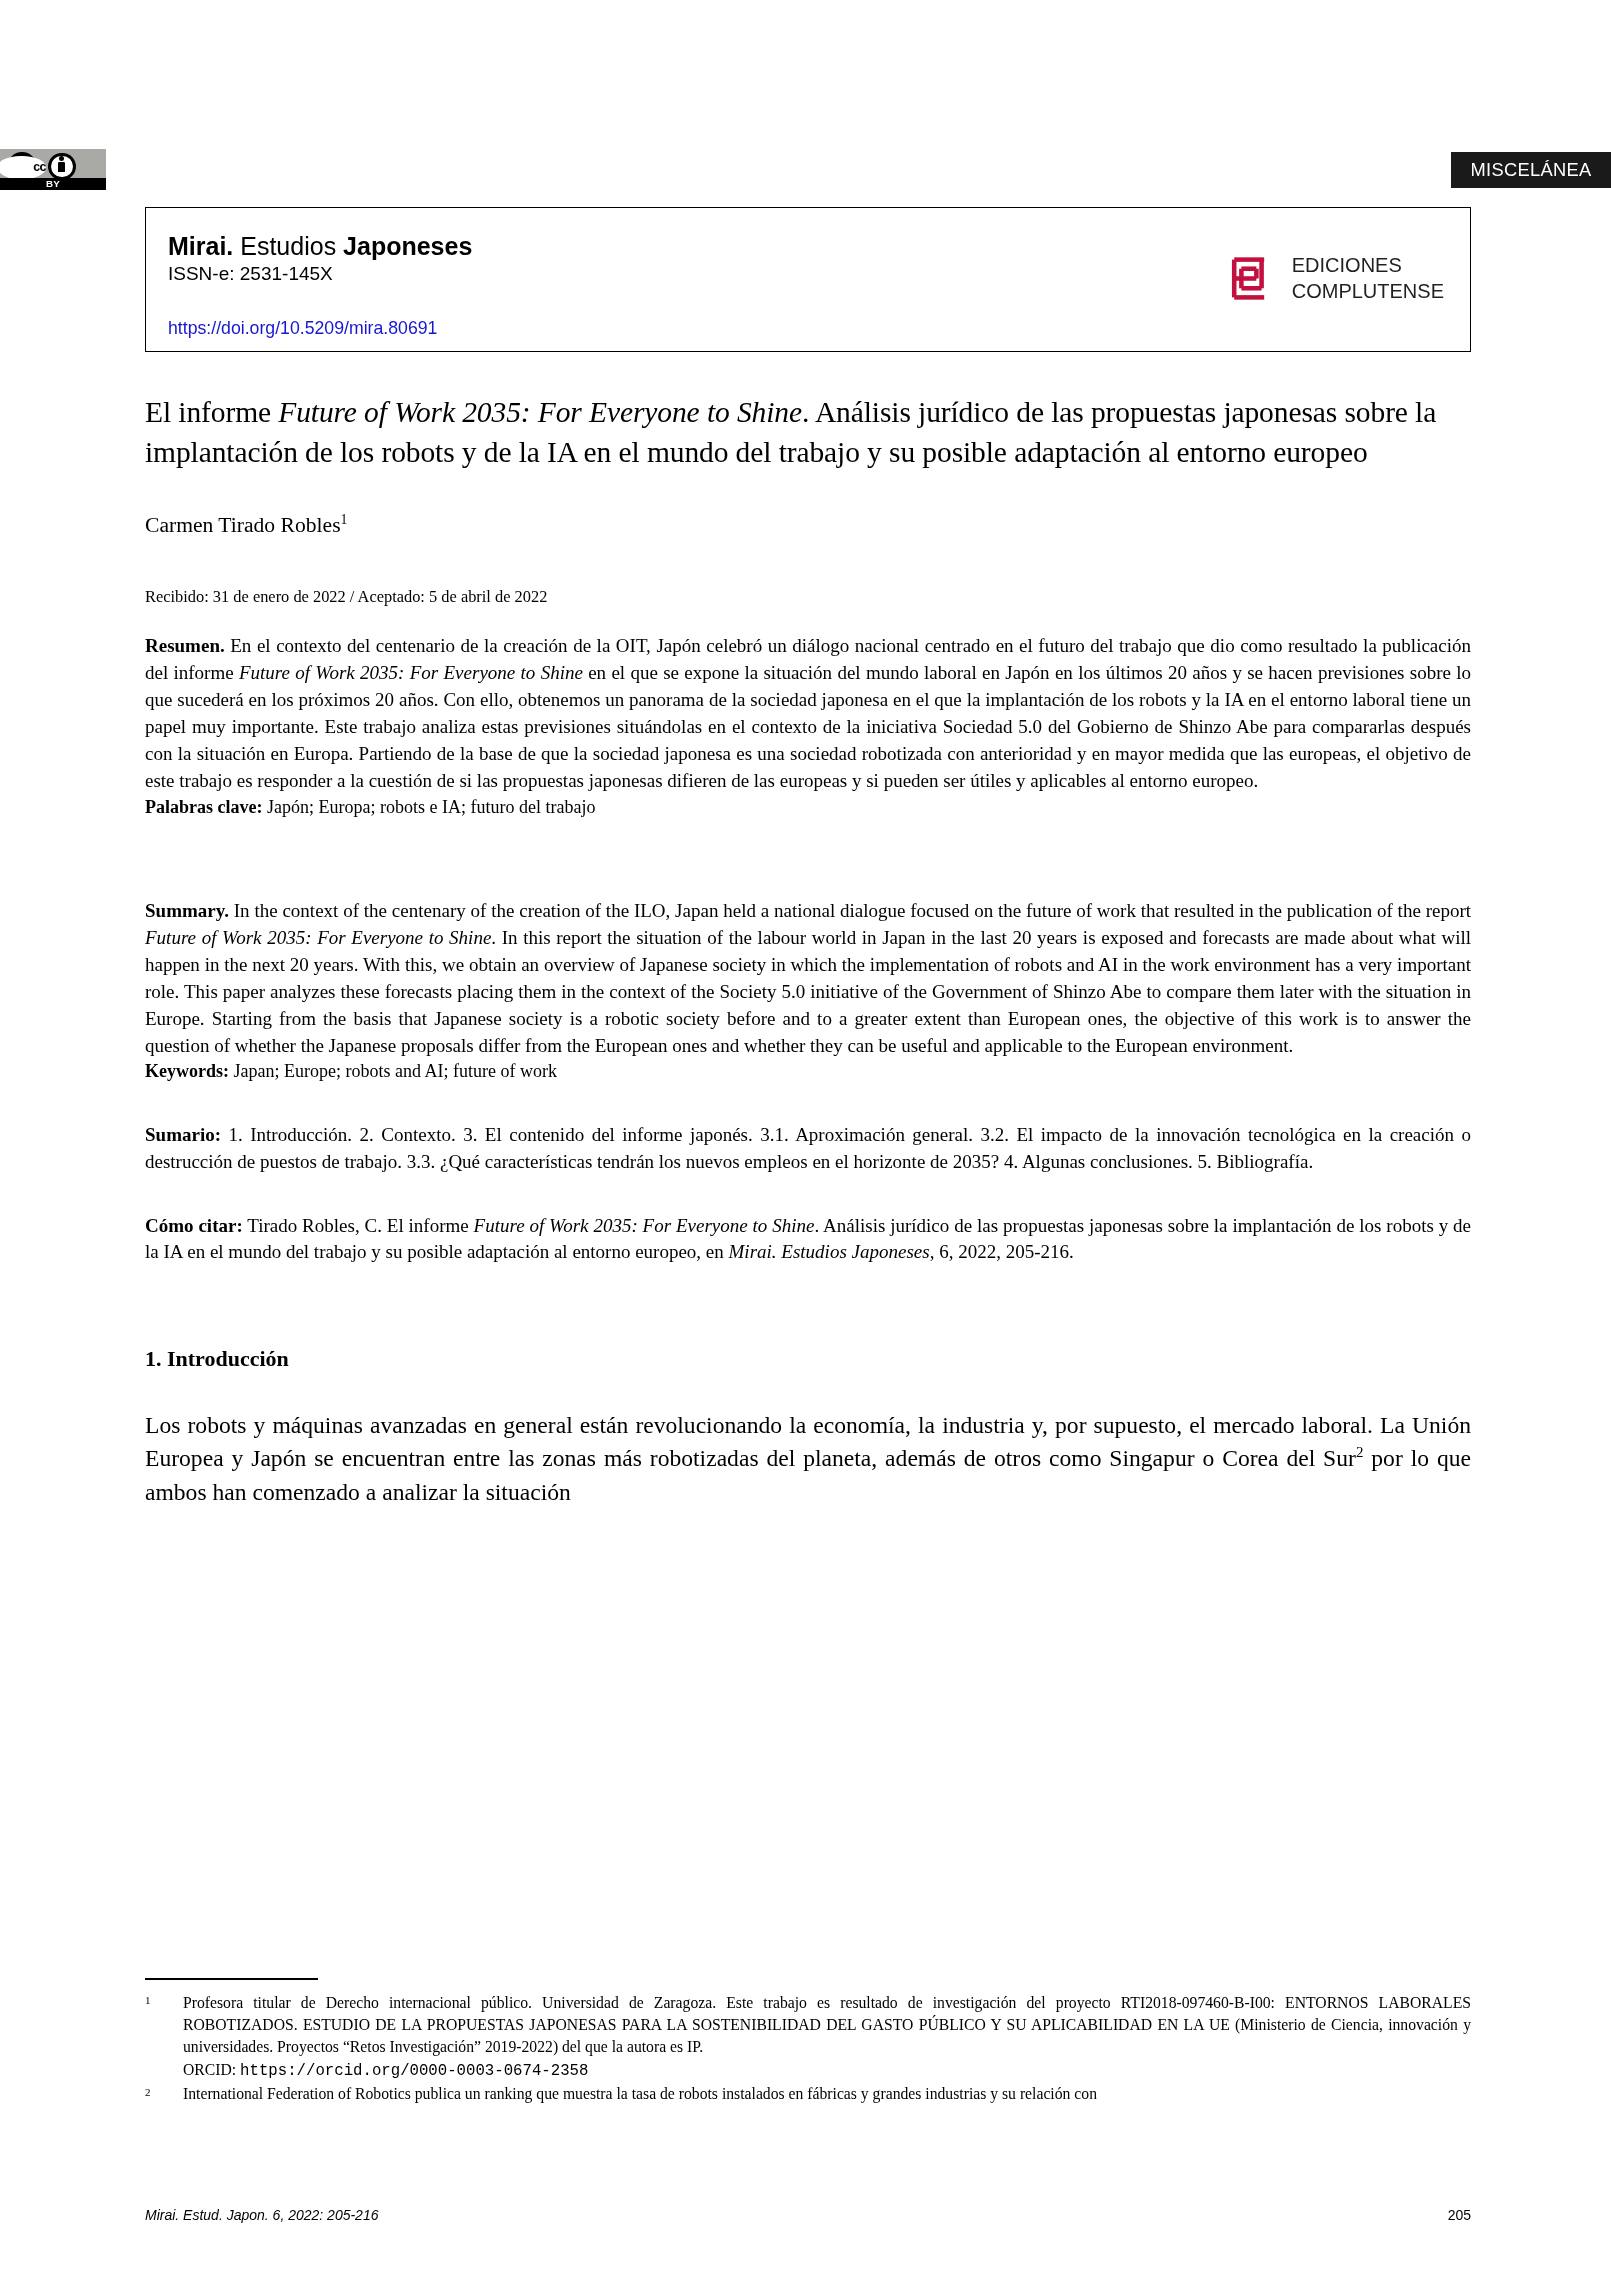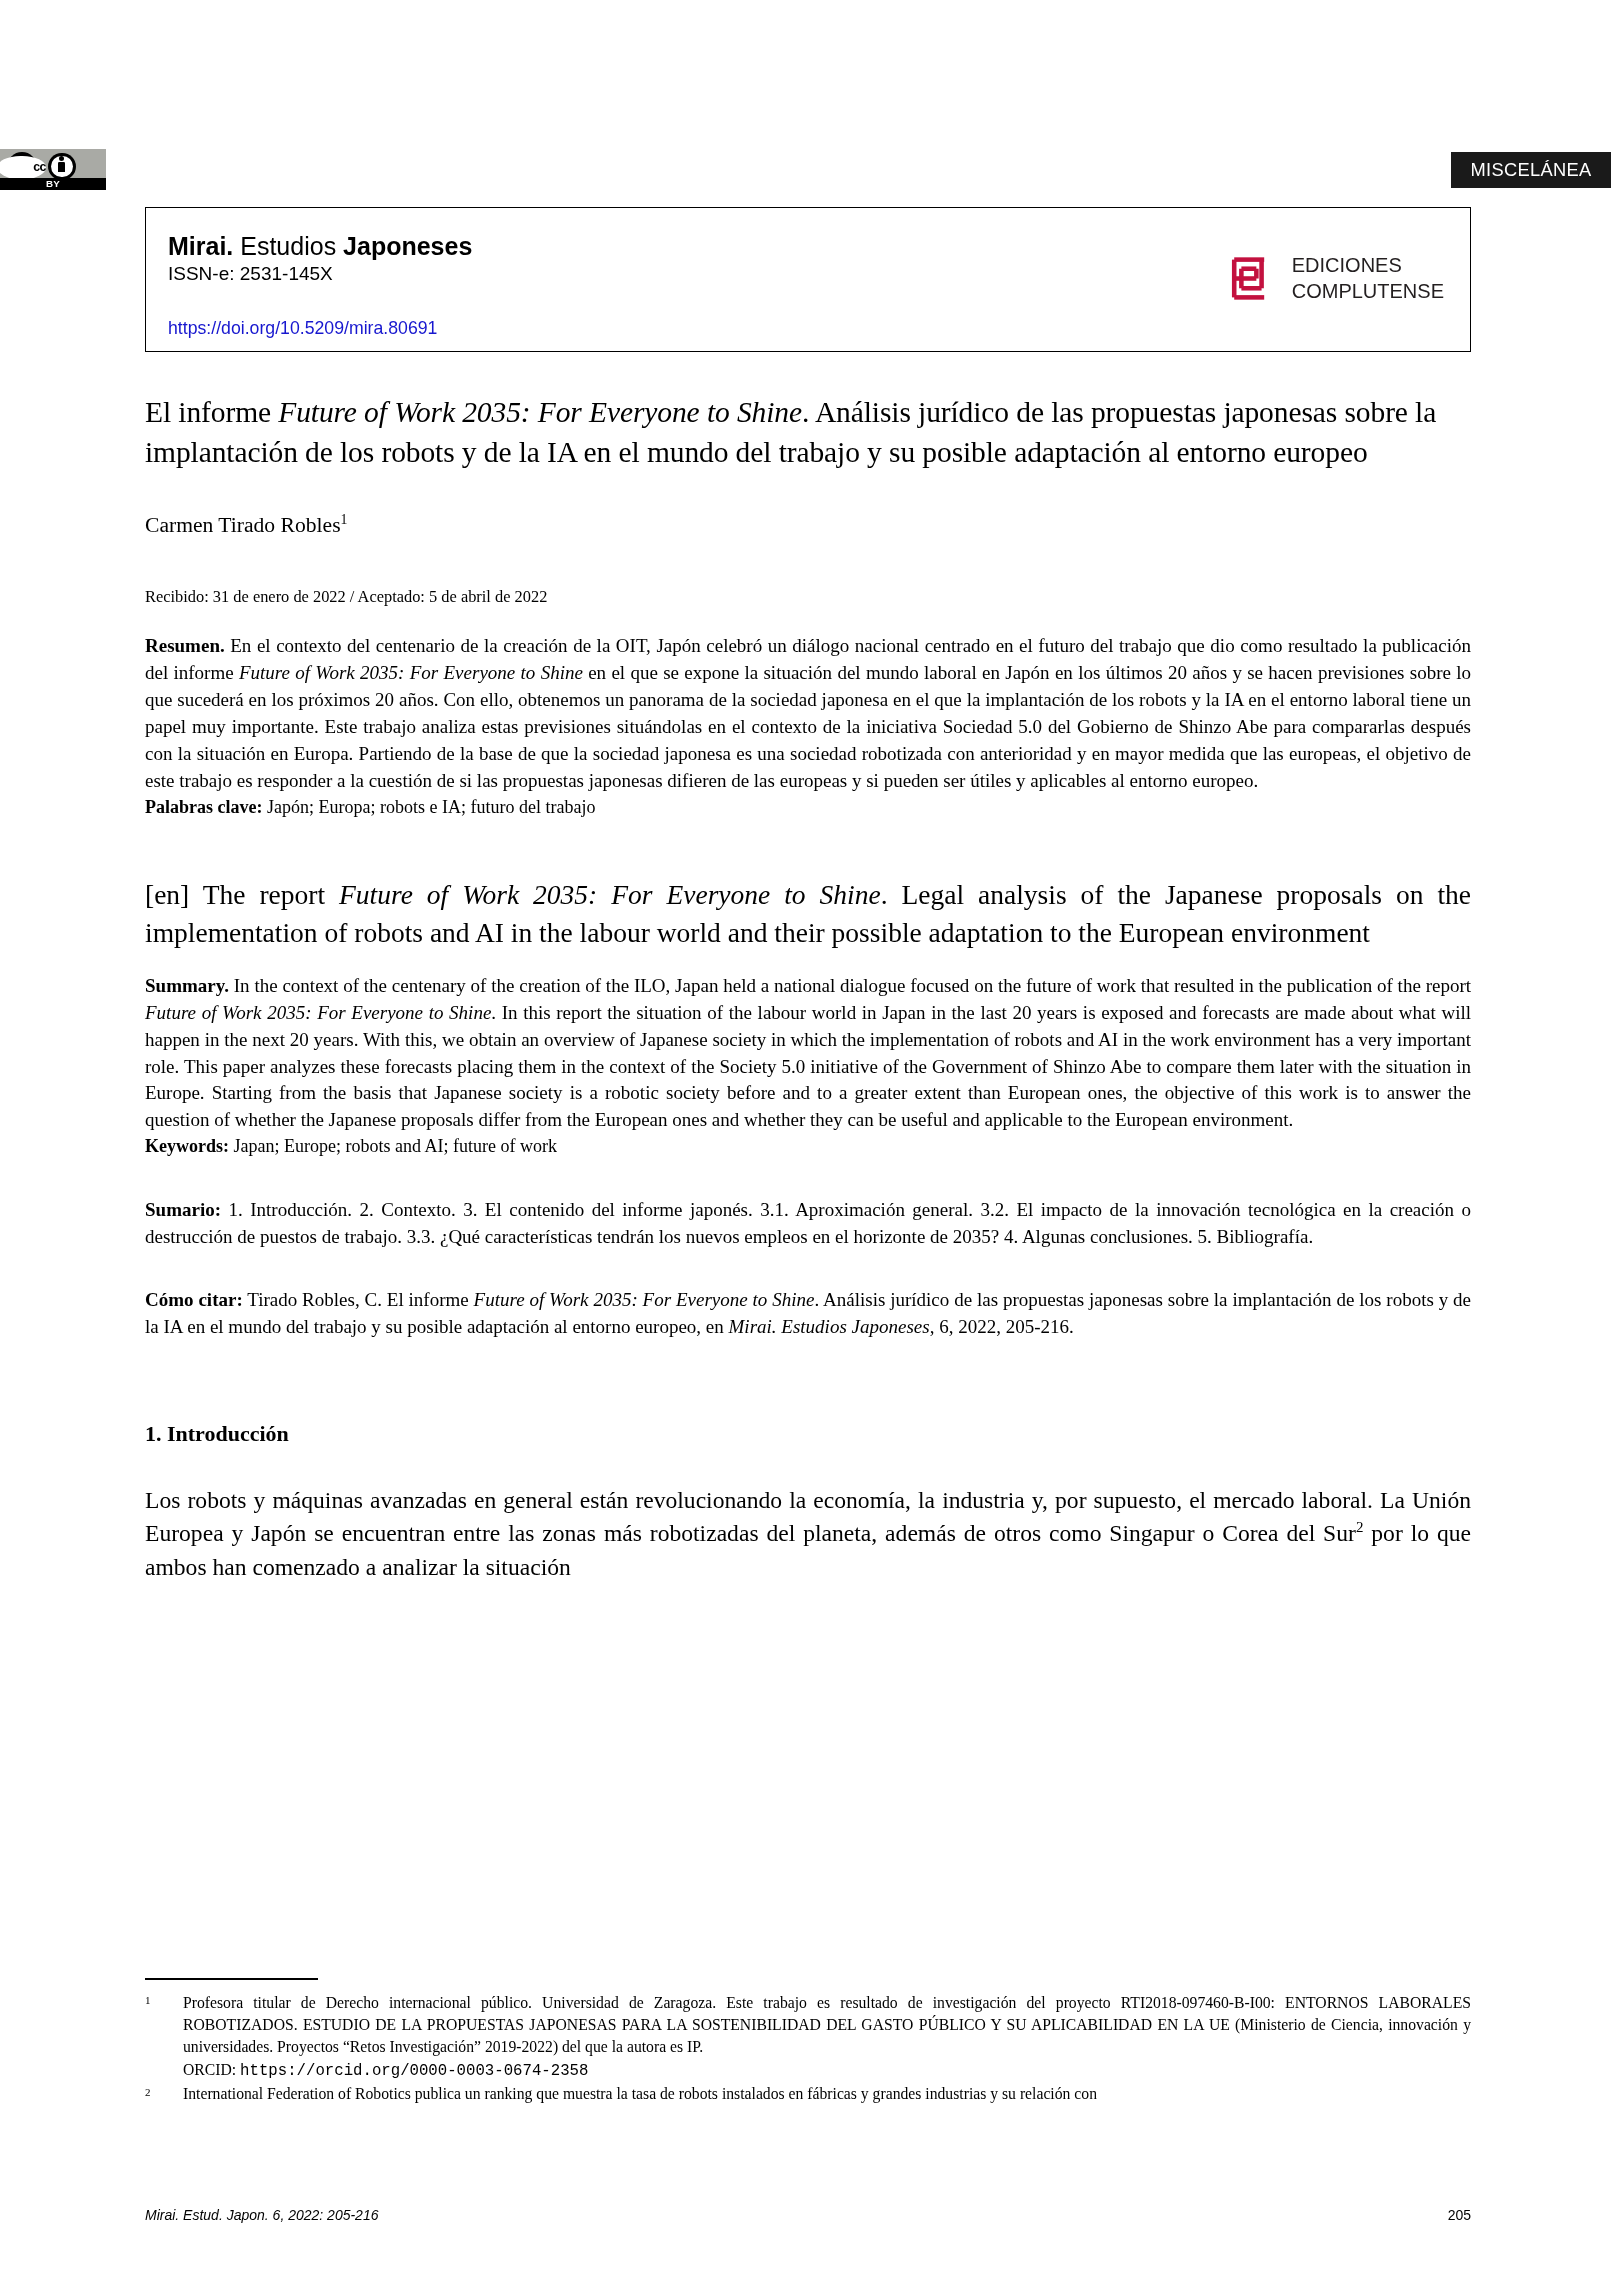--- a/index.html
+++ b/index.html
@@ -368,21 +368,20 @@
     <div class="author"><span>Carmen Tirado Robles</span><sup>1</sup></div>
 
     <div class="dates">Recibido: 31 de enero de 2022 / Aceptado: 5 de abril de 2022</div>
 
     <div class="abstract"><b>Resumen.</b><span> En el contexto del centenario de la creación de la OIT, Japón celebró un diálogo nacional centrado en el futuro del trabajo que dio como resultado la publicación del informe </span><i>Future of Work 2035: For Everyone to Shine</i><span> en el que se expone la situación del mundo laboral en Japón en los últimos 20 años y se hacen previsiones sobre lo que sucederá en los próximos 20 años. Con ello, obtenemos un panorama de la sociedad japonesa en el que la implantación de los robots y la IA en el entorno laboral tiene un papel muy importante. Este trabajo analiza estas previsiones situándolas en el contexto de la iniciativa Sociedad 5.0 del Gobierno de Shinzo Abe para compararlas después con la situación en Europa. Partiendo de la base de que la sociedad japonesa es una sociedad robotizada con anterioridad y en mayor medida que las europeas, el objetivo de este trabajo es responder a la cuestión de si las propuestas japonesas difieren de las europeas y si pueden ser útiles y aplicables al entorno europeo.</span></div>
 
     <div class="keywords"><b>Palabras clave:</b><span> Japón; Europa; robots e IA; futuro del trabajo</span></div>
 
     <div class="section-gap-lg"></div>
 
-    <h2 class="article-title-en"><span>[en] The report </span><i>Future of Work 2035: For Everyone to Shine</i><span>. Legal analysis of the Japanese proposals on the implementation of robots and AI in the labour world and their possible adaptation to the European environment</span></h2>
 
     <div class="abstract summary-block"><b>Summary.</b><span> In the context of the centenary of the creation of the ILO, Japan held a national dialogue focused on the future of work that resulted in the publication of the report </span><i>Future of Work 2035: For Everyone to Shine</i><span>. In this report the situation of the labour world in Japan in the last 20 years is exposed and forecasts are made about what will happen in the next 20 years. With this, we obtain an overview of Japanese society in which the implementation of robots and AI in the work environment has a very important role. This paper analyzes these forecasts placing them in the context of the Society 5.0 initiative of the Government of Shinzo Abe to compare them later with the situation in Europe. Starting from the basis that Japanese society is a robotic society before and to a greater extent than European ones, the objective of this work is to answer the question of whether the Japanese proposals differ from the European ones and whether they can be useful and applicable to the European environment.</span></div>
 
     <div class="keywords"><b>Keywords:</b><span> Japan; Europe; robots and AI; future of work</span></div>
 
     <div class="section-gap-md"></div>
 
     <div class="sumario"><b>Sumario:</b><span> 1. Introducción. 2. Contexto. 3. El contenido del informe japonés. 3.1. Aproximación general. 3.2. El impacto de la innovación tecnológica en la creación o destrucción de puestos de trabajo. 3.3. ¿Qué características tendrán los nuevos empleos en el horizonte de 2035? 4. Algunas conclusiones. 5. Bibliografía.</span></div>
 
     <div class="section-gap-md"></div>

